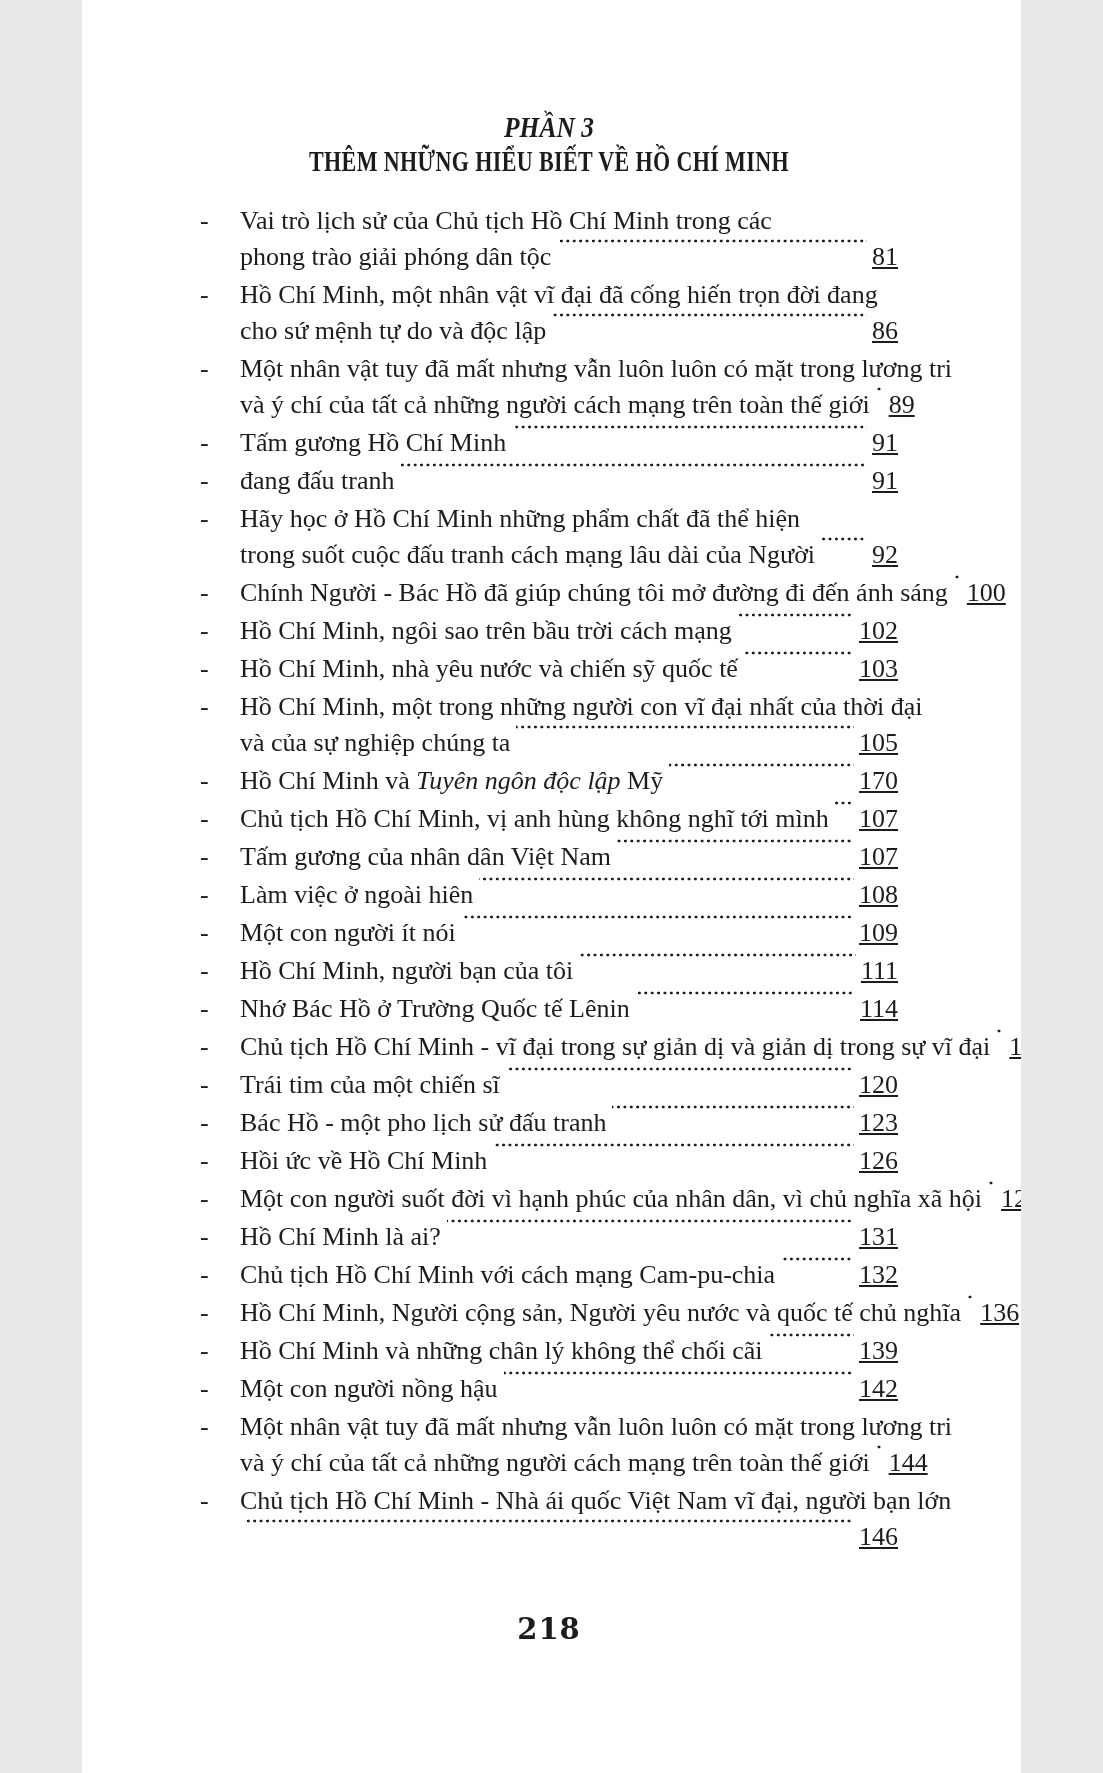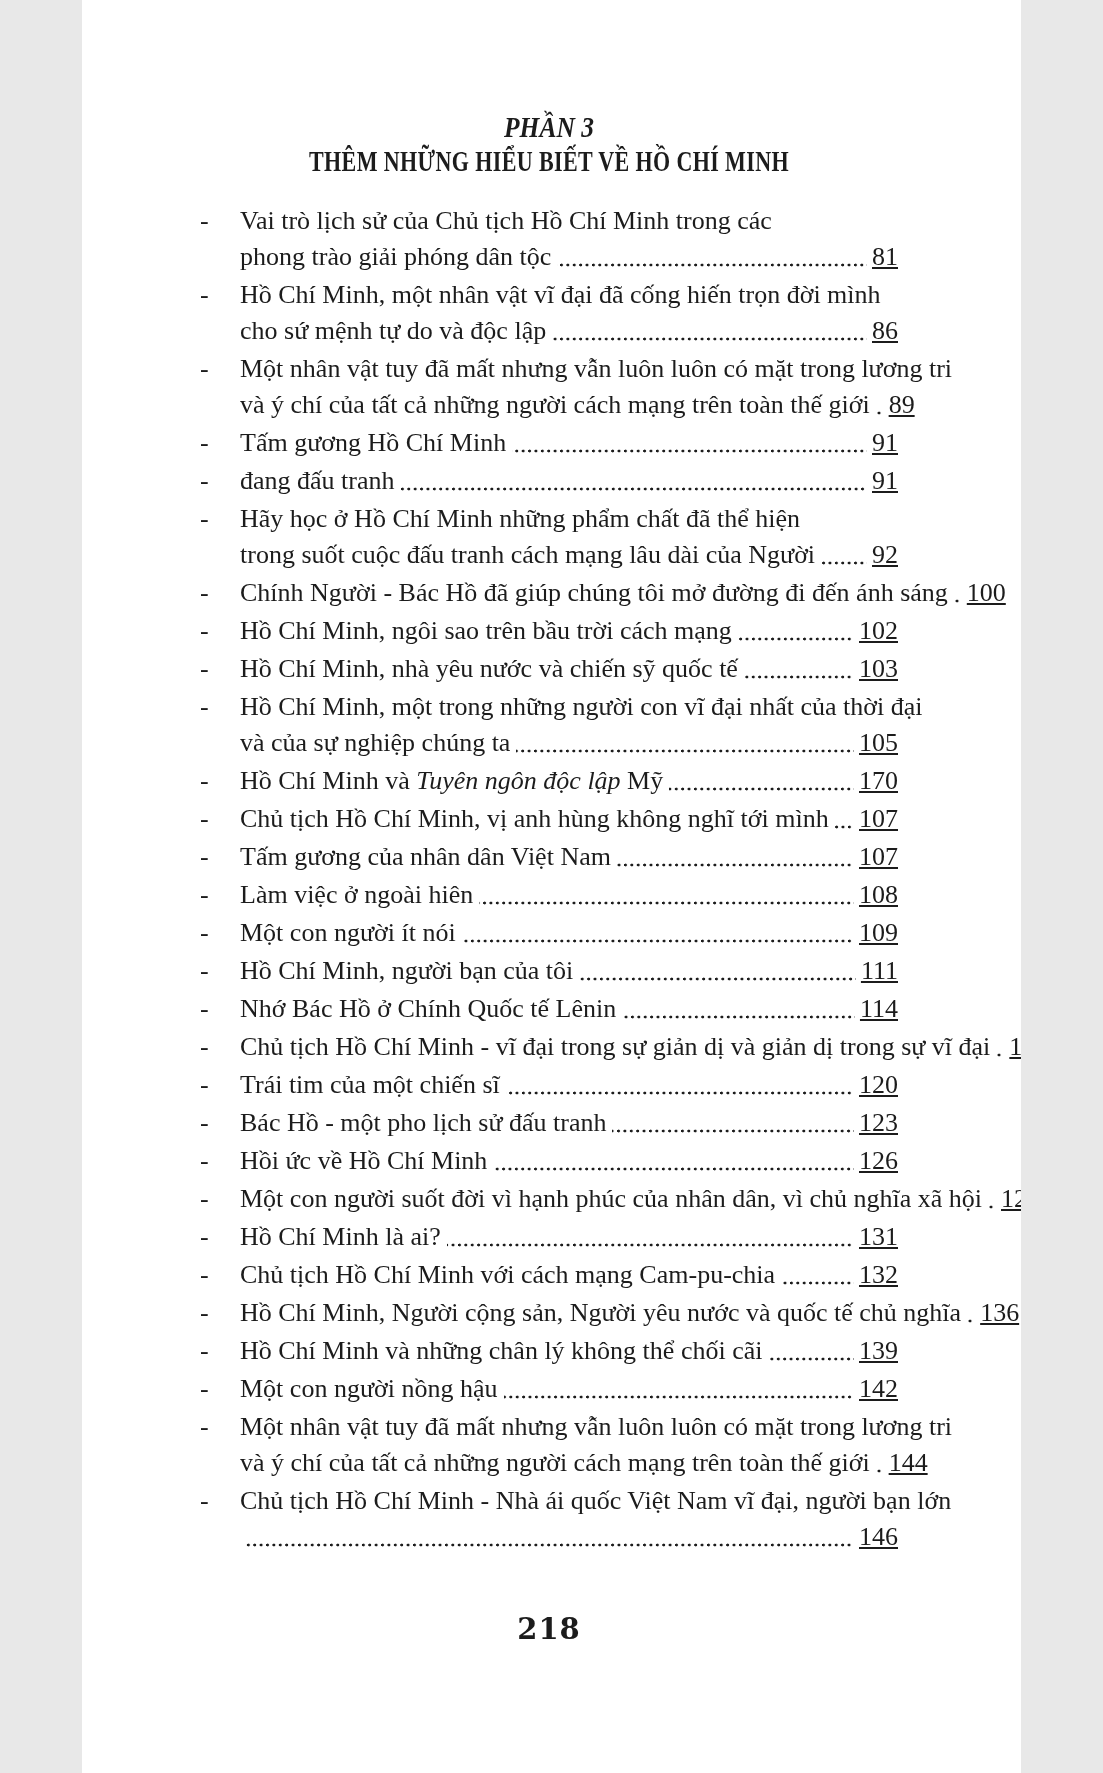--- a/index.html
+++ b/index.html
@@ -29,21 +29,21 @@
     letter-spacing:.5px;
   }
   .toc { margin-top:25px; }
   .toc-item { display:flex; margin-bottom:2px; }
   .dash {
     flex:0 0 40px;
     font-size:26px; line-height:36px;
   }
   .entry { flex:1 1 auto; min-width:0; }
   .toc-line {
-    display:flex; align-items:flex-end;
+    display:flex; 
     font-size:26px; line-height:36px;
   }
   .toc-title { white-space:nowrap; flex:0 0 auto; }
   .leader {
     flex:1 1 auto; min-width:8px;
     height:4px; margin:0 5px 8px 6px;
     background-image:radial-gradient(circle at 1.6px 2px, var(--ink,#1c1c1c) 1.25px, rgba(0,0,0,0) 1.7px);
     background-size:6.4px 4px;
     background-repeat:repeat-x;
     background-position:right bottom;
@@ -74,21 +74,21 @@
             <span class="leader"></span>
             <span class="pagenum">81</span>
           </div>
         </div>
   </div>
 
   <div class="toc-item">
     <span class="dash">-</span>
     <div class="entry">
           <div class="toc-line">
-            <span class="toc-title"><span>Hồ Chí Minh, một nhân vật vĩ đại đã cống hiến trọn đời mình</span></span>
+            <span class="toc-title"><span>Hồ Chí Minh, một nhân vật vĩ đại đã cống hiến trọn đời đang</span></span>
           </div>
           <div class="toc-line">
             <span class="toc-title"><span>cho sứ mệnh tự do và độc lập</span></span>
             <span class="leader"></span>
             <span class="pagenum">86</span>
           </div>
         </div>
   </div>
 
   <div class="toc-item">
@@ -251,21 +251,21 @@
             <span class="leader"></span>
             <span class="pagenum">111</span>
           </div>
         </div>
   </div>
 
   <div class="toc-item">
     <span class="dash">-</span>
     <div class="entry">
           <div class="toc-line">
-            <span class="toc-title"><span>Nhớ Bác Hồ ở Chính Quốc tế Lênin</span></span>
+            <span class="toc-title"><span>Nhớ Bác Hồ ở Trường Quốc tế Lênin</span></span>
             <span class="leader"></span>
             <span class="pagenum">114</span>
           </div>
         </div>
   </div>
 
   <div class="toc-item">
     <span class="dash">-</span>
     <div class="entry">
           <div class="toc-line">

